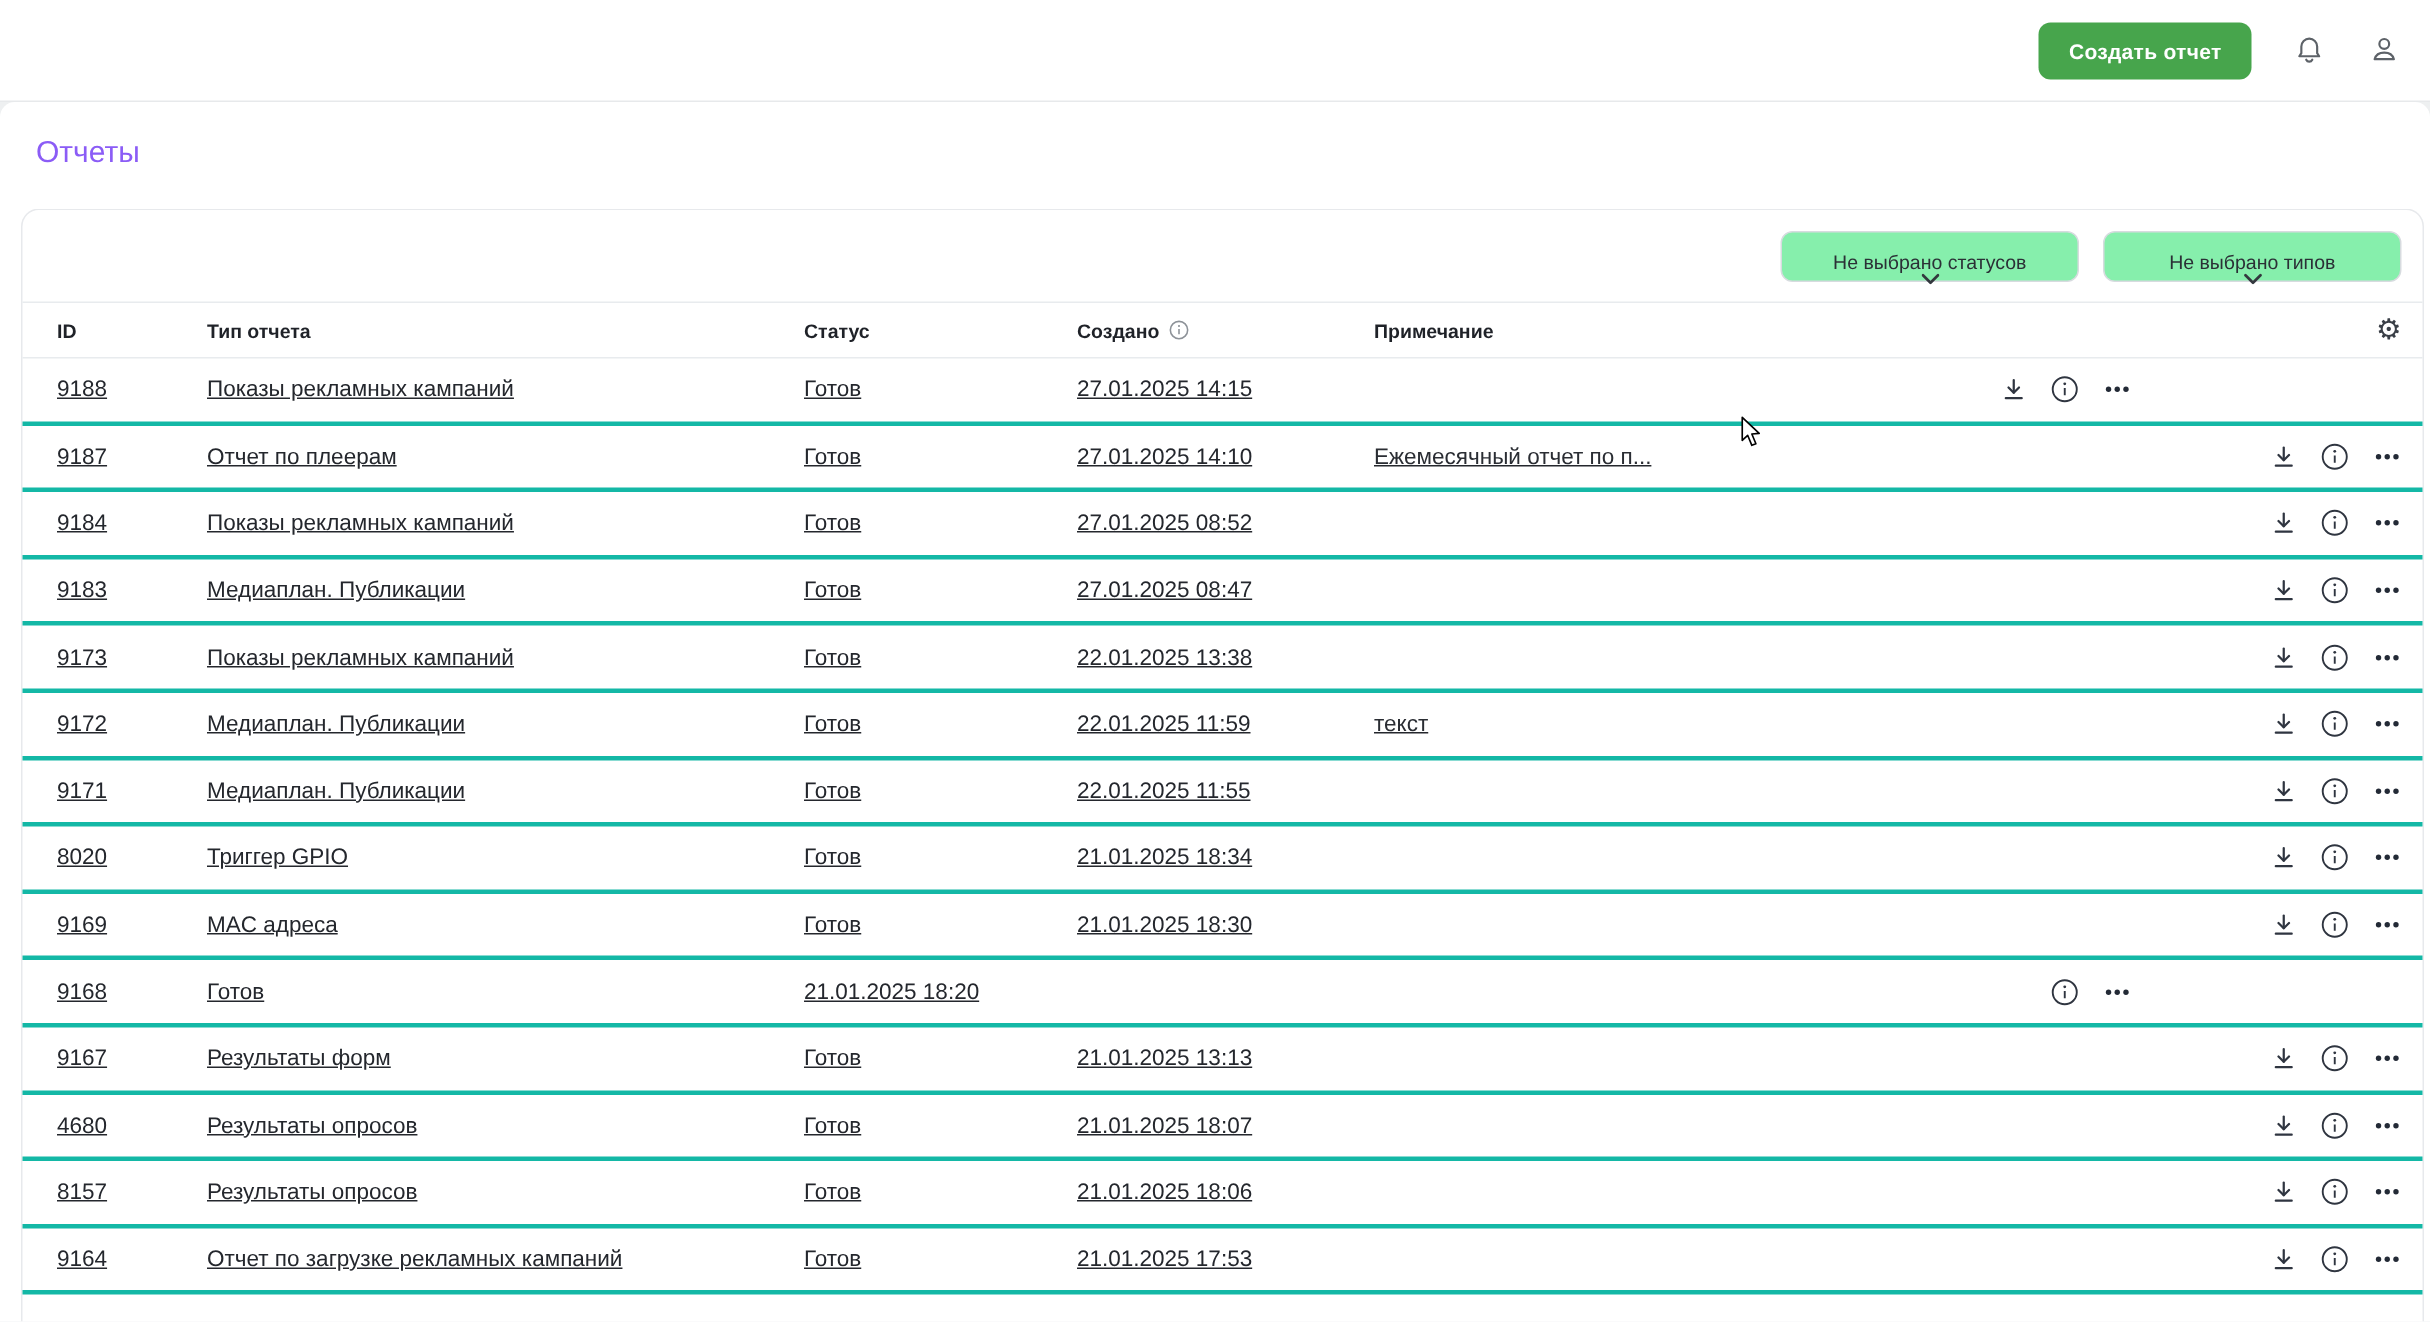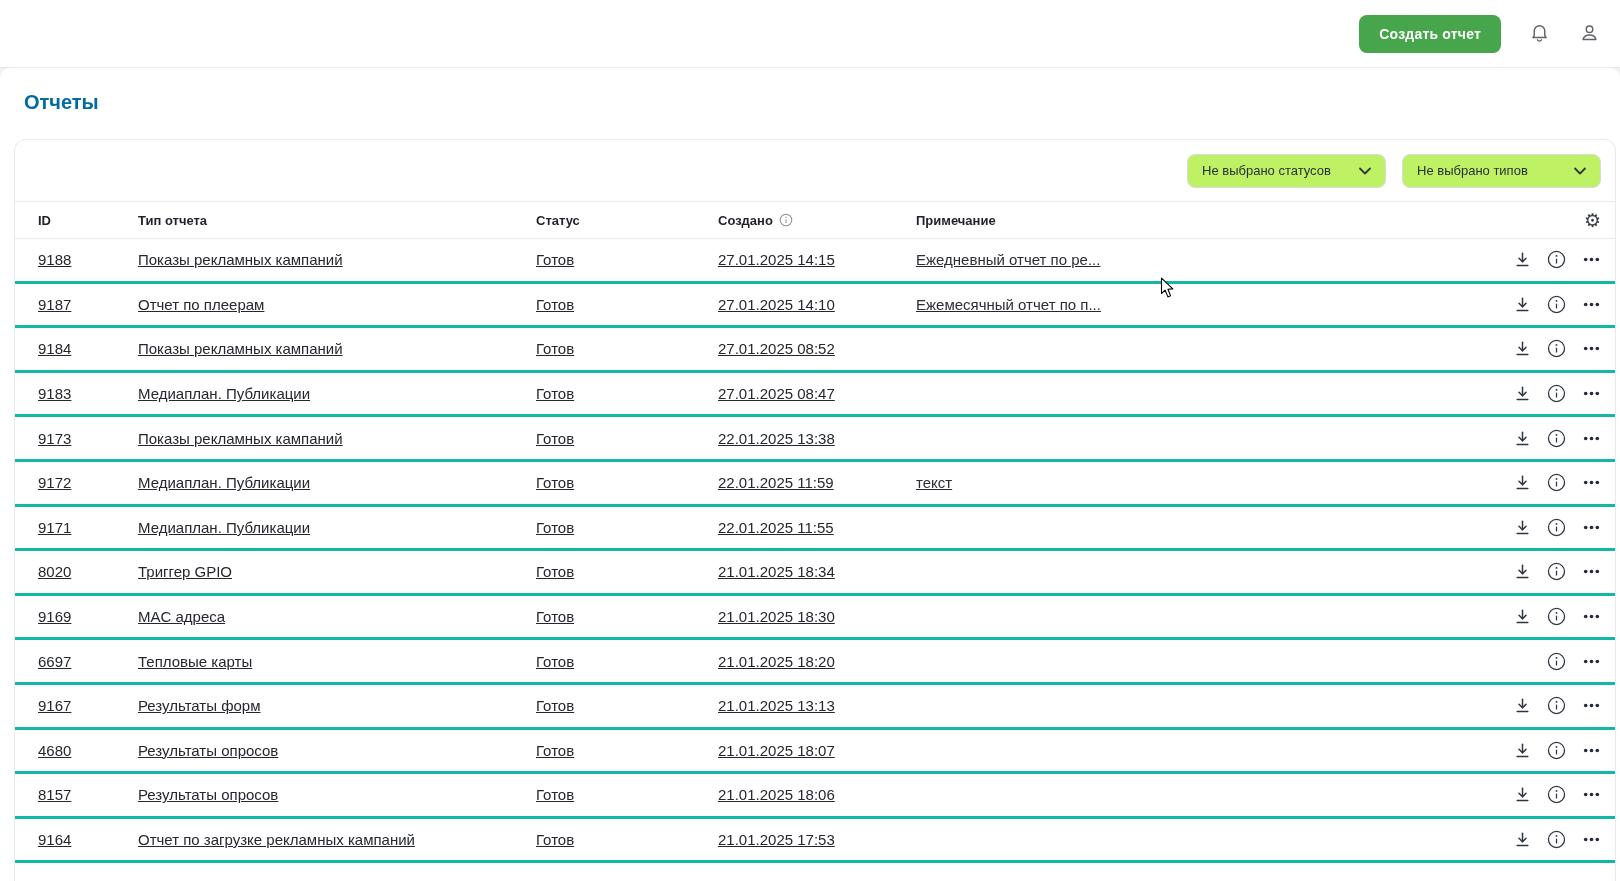--- a/index.html
+++ b/index.html
@@ -25,38 +25,38 @@
   }
   .top-icon { width:24px; height:24px; color:#5d6268; display:inline-flex; align-items:center; justify-content:center; cursor:pointer; }
 
   
   .main-panel {
     background:#ffffff; border-radius:10px 10px 0 0;
     height:813px; overflow:hidden;
   }
   .page-title {
     margin:22px 0 0 24px; font-size:20px; line-height:24px;
-    font-weight:700; color:#0369a1;
+    font-weight:400; color:#8b5cf6;
   }
 
   
   .card {
     margin:25px 4px 0 14px;
     background:#ffffff; border:1px solid #e7e9ec; border-bottom:none;
     border-radius:12px 12px 0 0;
     height:800px;
   }
   .filters {
     height:61px; display:flex; align-items:center; justify-content:flex-end;
     gap:16px; padding-right:14px;
   }
   .dropdown {
     width:199px; height:34px; border:1px solid #d7dbdf; border-radius:8px;
     display:flex; align-items:center; justify-content:space-between;
-    padding:12px 14px; font-size:13px; color:#2b3036; cursor:pointer; background:#bef264;
+    padding:12px 14px; font-size:13px; color:#2b3036; cursor:pointer; background:#86efac;flex-direction:column;
   }
   .chevron { color:#33383e; display:inline-flex; }
 
   
   .grid-cols {
     display:grid;
     grid-template-columns:123px 398px 182px 198px 1fr 180px;
     align-items:center;
   }
   .thead {
@@ -140,21 +140,20 @@
         <span class="gear">⚙</span>
       </div>
     </div>
 
     <div>
   <div class="grid-cols trow">
     <div class="c-id">9188</div>
     <div>Показы рекламных кампаний</div>
     <div>Готов</div>
     <div>27.01.2025 14:15</div>
-    <div class="c-note">Ежедневный отчет по ре...</div>
     <div class="c-actions">
       <span class="row-icon">
         <svg width="17" height="17" viewBox="0 0 16 16" fill="none" stroke="currentColor" stroke-width="1.4" stroke-linecap="round" stroke-linejoin="round">
           <path d="M8 2.2v8"></path>
                 <path d="M4.7 6.9 8 10.2l3.3-3.3"></path>
                 <path d="M3 13.6h10"></path>
         </svg>
       </span>
       <span class="row-icon">
         <svg width="19" height="19" viewBox="0 0 18 18" fill="none" stroke="currentColor" stroke-width="1.2">
@@ -415,22 +414,21 @@
         <svg width="19" height="19" viewBox="0 0 18 18" fill="#232a36">
           <circle cx="3.5" cy="9" r="1.7"></circle>
                 <circle cx="9" cy="9" r="1.7"></circle>
                 <circle cx="14.5" cy="9" r="1.7"></circle>
         </svg>
       </span>
     </div>
   </div>
 
   <div class="grid-cols trow">
-    <div class="c-id">6697</div>
-    <div>Тепловые карты</div>
+    <div class="c-id">9168</div>
     <div>Готов</div>
     <div>21.01.2025 18:20</div>
     <div class="c-note"></div>
     <div class="c-actions">
       <span class="row-icon" style="visibility: hidden;">
         <svg width="17" height="17" viewBox="0 0 16 16" fill="none" stroke="currentColor" stroke-width="1.4" stroke-linecap="round" stroke-linejoin="round">
           <path d="M8 2.2v8"></path>
                 <path d="M4.7 6.9 8 10.2l3.3-3.3"></path>
                 <path d="M3 13.6h10"></path>
         </svg>

